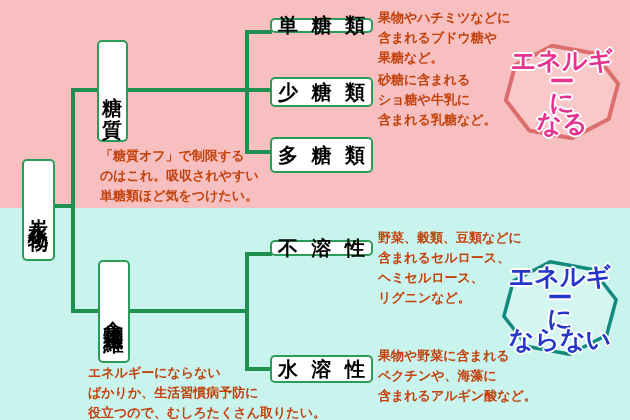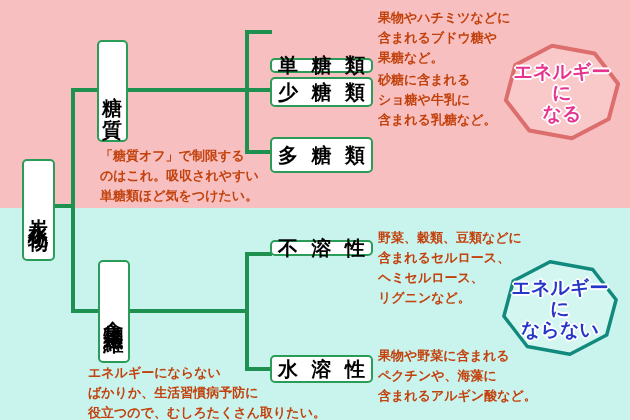--- a/index.html
+++ b/index.html
@@ -31,21 +31,21 @@
 
   .desc, .note {
     position:absolute; font-size:13px; font-weight:bold; line-height:20px;
     color:#c2410c; white-space:pre-line;
   }
 
   .badge-svg { position:absolute; }
   .badge-text {
     position:absolute; display:flex; flex-direction:column;
     align-items:center; justify-content:center; text-align:center;
-    font-weight:bold; font-size:19px; line-height:21px; white-space:pre-line;
+    font-weight:bold; font-size:25px; line-height:21px; white-space:pre-line;
     text-shadow:-2px 0 0 #fff, 2px 0 0 #fff, 0 -2px 0 #fff, 0 2px 0 #fff,
                 -1px -1px 0 #fff, 1px -1px 0 #fff, -1px 1px 0 #fff, 1px 1px 0 #fff;
   }
   .badge-text-pink { color:#e6338f; }
   .badge-text-blue { color:#2437c9; }
 </style>
 </head>
 <body>
 
 <div class="stage">
@@ -67,21 +67,21 @@
   <div class="node" style="left:22px; top:159px; width:33px; height:102px;">
     <span class="vlabel ls-tight">炭水化物</span>
   </div>
   <div class="node" style="left:97px; top:40px; width:31px; height:102px;">
     <span class="vlabel ls-wide">糖質</span>
   </div>
   <div class="node" style="left:98px; top:260px; width:32px; height:103px;">
     <span class="vlabel ls-tight">食物繊維</span>
   </div>
 
-  <div class="node hnode" style="left:270px; top:18px; width:103px; height:15px;margin-top:40px;">
+  <div class="node hnode" style="left:270px; top:18px; width:103px; height:15px;">
     <span class="spread">単糖類</span>
   </div>
   <div class="node hnode" style="left:270px; top:77px; width:103px; height:30px;">
     <span class="spread">少糖類</span>
   </div>
   <div class="node hnode" style="left:270px; top:137px; width:103px; height:36px;">
     <span class="spread">多糖類</span>
   </div>
 
   <div class="node hnode" style="left:270px; top:240px; width:103px; height:16px;">

